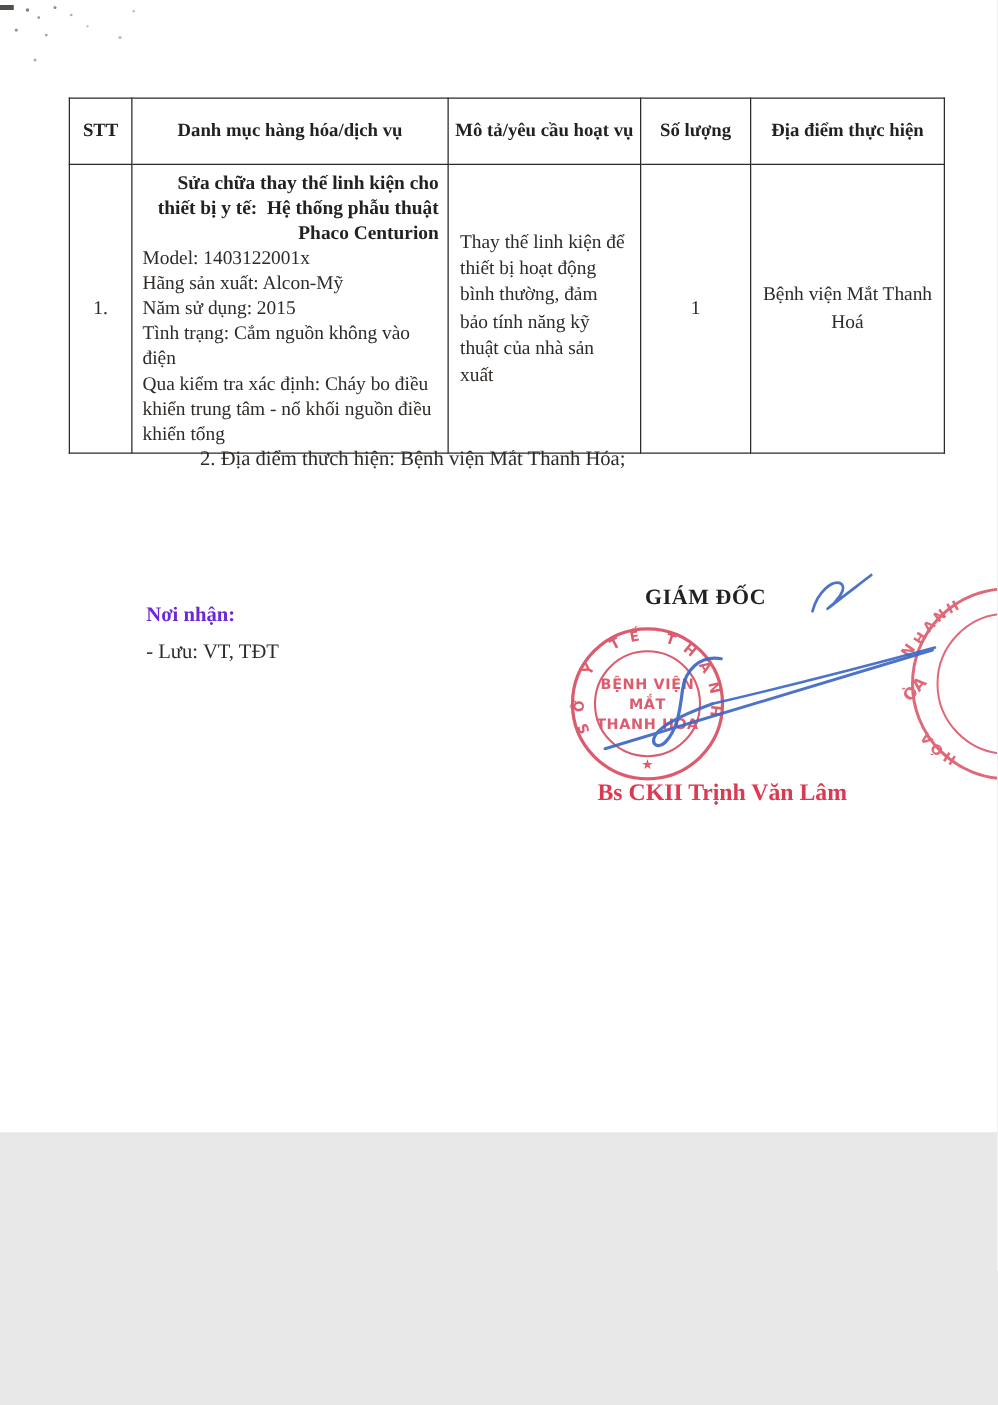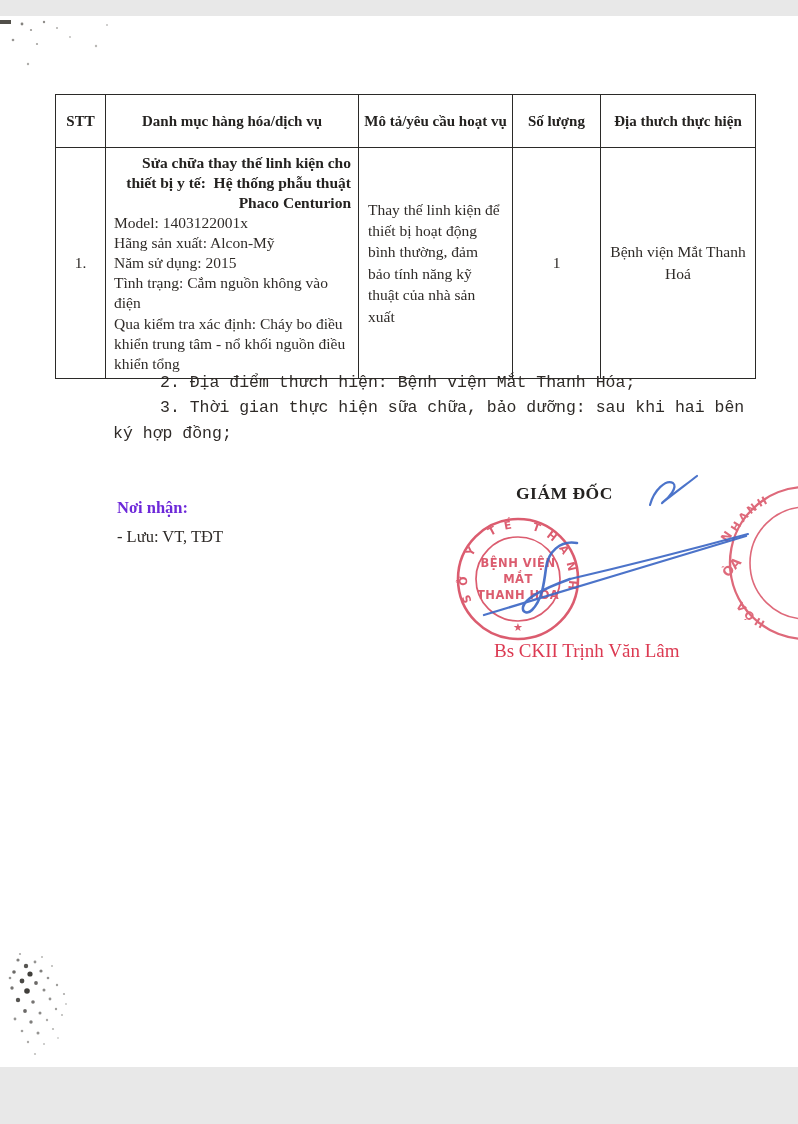--- a/index.html
+++ b/index.html
@@ -1,19 +1,19 @@
 <!DOCTYPE html>
 <html><head>
 <meta charset="utf-8">
 <style>
   html,body{margin:0;padding:0;background:#e8e8e8;}
   .page{
     position:relative;
-    width:798px;height:1051px;
-    margin:16px auto;
+    width:798px;height:906px;
+    margin:0 auto;
     background:#ffffff;
     overflow:hidden;
     font-family:"Liberation Serif","DejaVu Serif",serif;
     color:#2f2b28;
   }
   
   .doc-table{
     position:absolute;left:55px;top:78px;
     border-collapse:collapse;
     table-layout:fixed;
@@ -34,31 +34,31 @@
   td.cell-desc{ vertical-align:middle;padding:2px 9px;line-height:1.38;}
   td.cell-qty{ text-align:center;vertical-align:middle;}
   td.cell-loc{ text-align:center;vertical-align:middle;padding:2px 8px;line-height:1.4;}
   .bold{font-weight:bold;color:#242220;}
   .prewrap{white-space:pre-wrap;text-align:right;}
   
   .paras{
     position:absolute;left:113px;top:354px;width:636px;
     font-size:16.5px;line-height:25.4px;
   }
-  .paras p{margin:0;text-indent:47px;font-family:Liberation Mono, monospace;}
+  .paras p{margin:0;text-indent:47px;}
   
   .recipients{position:absolute;left:117px;top:477px;font-size:16.5px;line-height:29px;}
   .recipients .label{font-weight:bold;color:#6d28d9;}
   .director-title{
     position:absolute;left:516px;top:467px;
     font-size:17.5px;font-weight:bold;letter-spacing:.5px;color:#242220;
   }
   .signer-name{
-    position:absolute;left:494px;top:624px;
-    font-size:19px;font-weight:normal;color:#dc3a52;
+    position:absolute;left:478px;top:624px;
+    font-size:19px;font-weight:bold;color:#dc3a52;
   }
   
   .overlay{position:absolute;left:0;top:0;width:798px;height:1124px;pointer-events:none;}
   .stamp-text{font-family:"DejaVu Sans","Liberation Sans",sans-serif;font-weight:bold;}
 </style>
 </head>
 <body>
 
 <div class="page">
 
@@ -69,21 +69,21 @@
         <col style="width:154px">
       <col style="width:88px">
         <col style="width:155px">
     </colgroup>
     <thead>
       <tr>
         <th>STT</th>
         <th>Danh mục hàng hóa/dịch vụ</th>
         <th>Mô tả/yêu cầu hoạt vụ</th>
         <th>Số lượng</th>
-        <th>Địa thưch thực hiện</th>
+        <th>Địa điểm thực hiện</th>
       </tr>
     </thead>
     <tbody>
       <tr>
         <td class="cell-stt">1.</td>
         <td class="cell-item">
           <div class="bold prewrap">Sửa chữa thay thế linh kiện cho thiết bị y tế:  Hệ thống phẫu thuật Phaco Centurion</div>
           <div>Model: 1403122001x</div>
           <div>Hãng sản xuất: Alcon-Mỹ</div>
           <div>Năm sử dụng: 2015</div>
@@ -92,21 +92,20 @@
         </td>
         <td class="cell-desc">Thay thế linh kiện để thiết bị hoạt động bình thường, đảm bảo tính năng kỹ thuật của nhà sản xuất</td>
         <td class="cell-qty">1</td>
         <td class="cell-loc">Bệnh viện Mắt Thanh Hoá</td>
       </tr>
     </tbody>
   </table>
 
   <div class="paras">
     <p>2. Địa điểm thưch hiện: Bệnh viện Mắt Thanh Hóa;</p>
-    <p>3. Thời gian thực hiện sữa chữa, bảo dưỡng: sau khi hai bên ký hợp đồng;</p>
   </div>
 
   <div class="recipients">
     <div class="label">Nơi nhận:</div>
     <div>- Lưu: VT, TĐT</div>
   </div>
 
   <div class="director-title">GIÁM ĐỐC</div>
   <div class="signer-name">Bs CKII Trịnh Văn Lâm</div>
 

